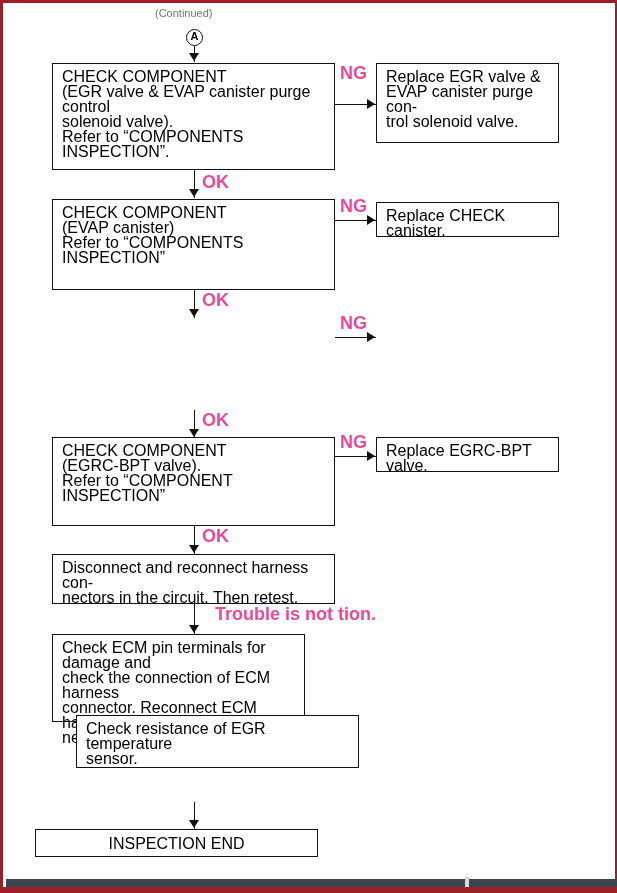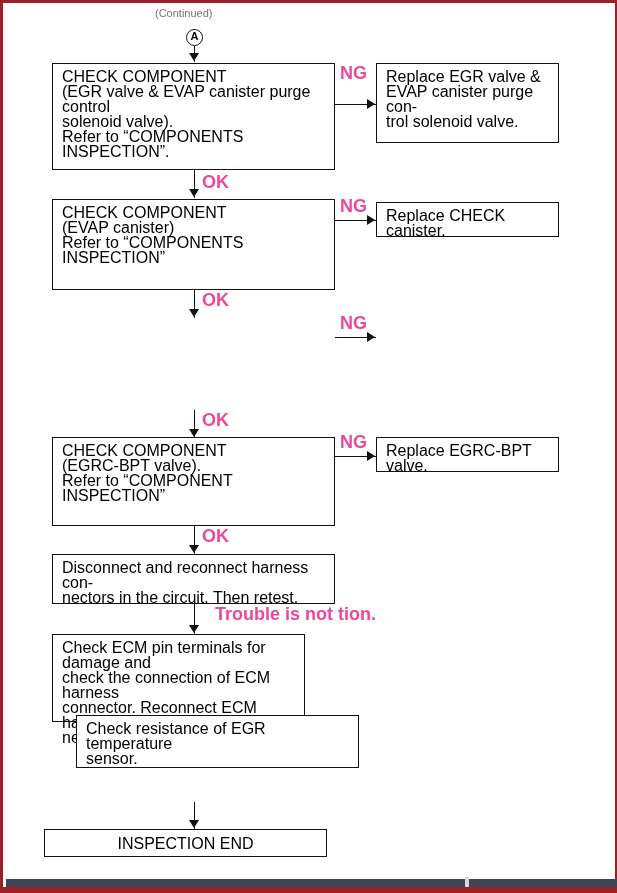--- a/index.html
+++ b/index.html
@@ -210,20 +210,20 @@
 
     <div class="vline" style="left:190.6px; top:719px; height:27px;"></div>
     <div class="arrow-down" style="left:186px; top:737px;"></div>
 
     <div class="box" style="left:49px; top:712px; width:283px; height:53px;margin-left:24px;">Check resistance of EGR temperature
 sensor.</div>
 
     <div class="vline" style="left:190.6px; top:799px; height:27px;"></div>
     <div class="arrow-down" style="left:186px; top:817px;"></div>
 
-    <div class="box center" style="left:41px; top:826px; width:283px; height:28px;">INSPECTION END</div>
+    <div class="box center" style="left:32px; top:826px; width:283px; height:28px;">INSPECTION END</div>
 
   </div>
 
   <div id="bottom-bar"></div>
   <div id="bottom-bar-notch"></div>
 </div>
 <div id="bottom-rule"></div>
 
 </body></html>

